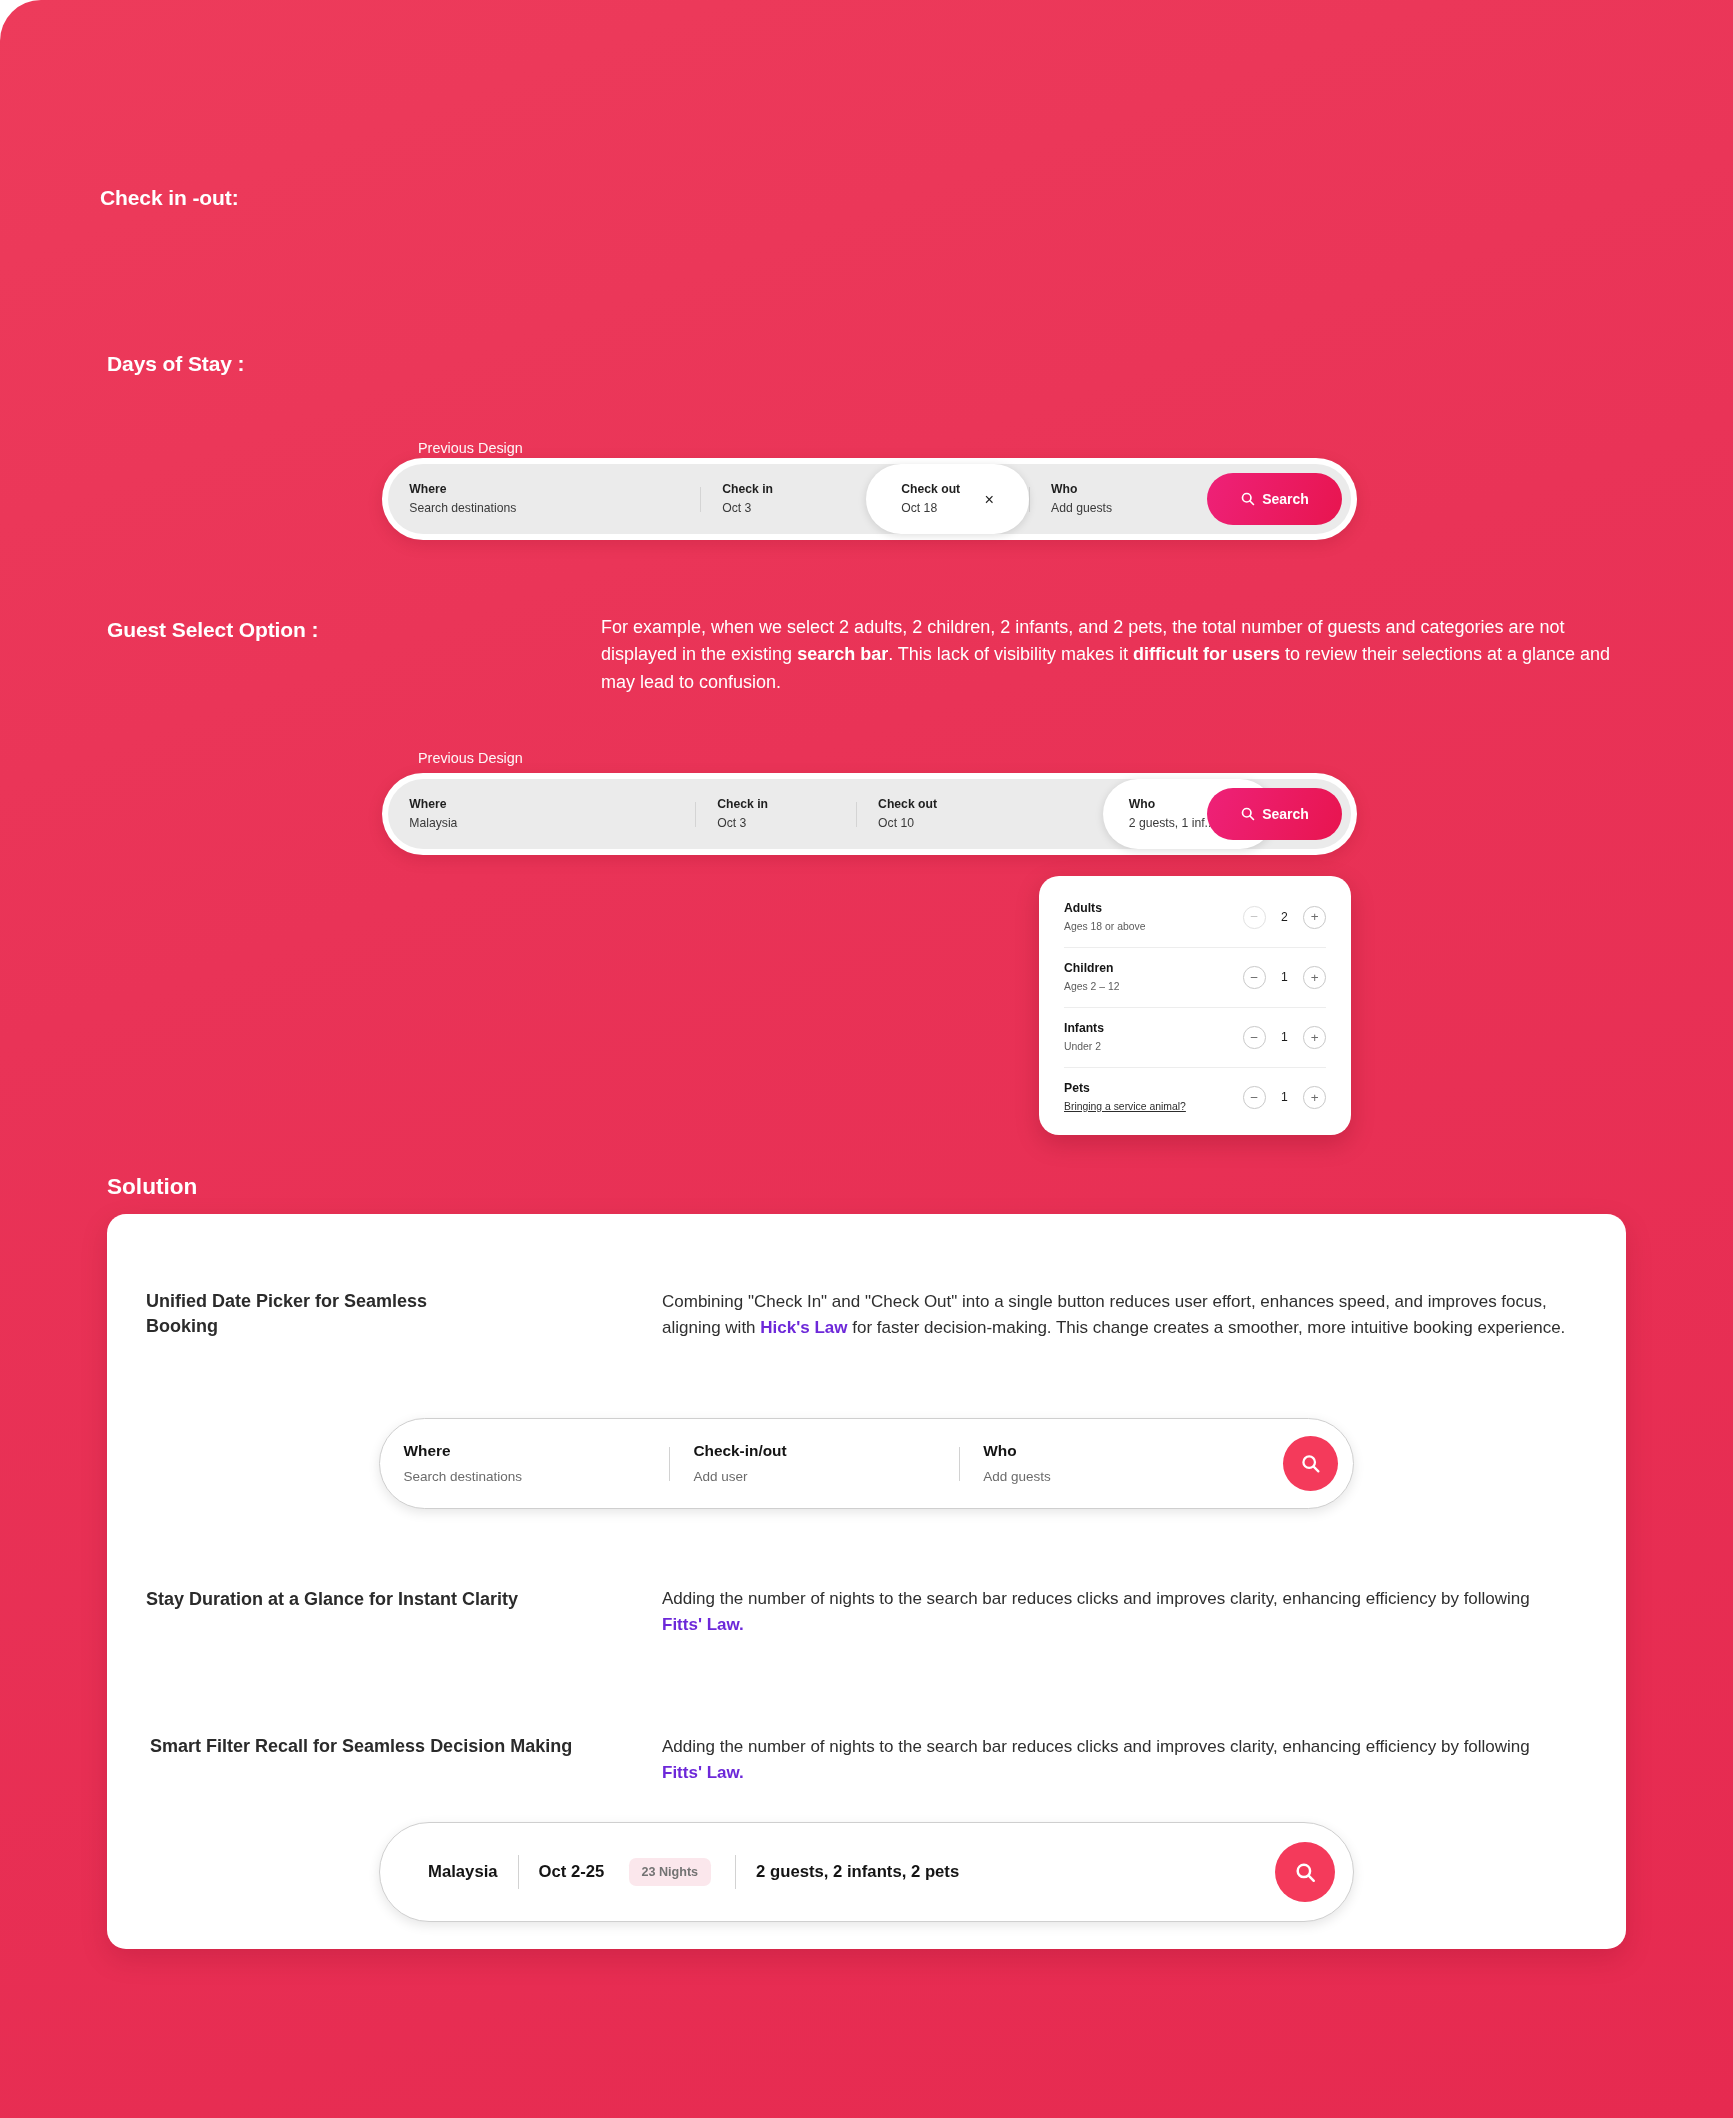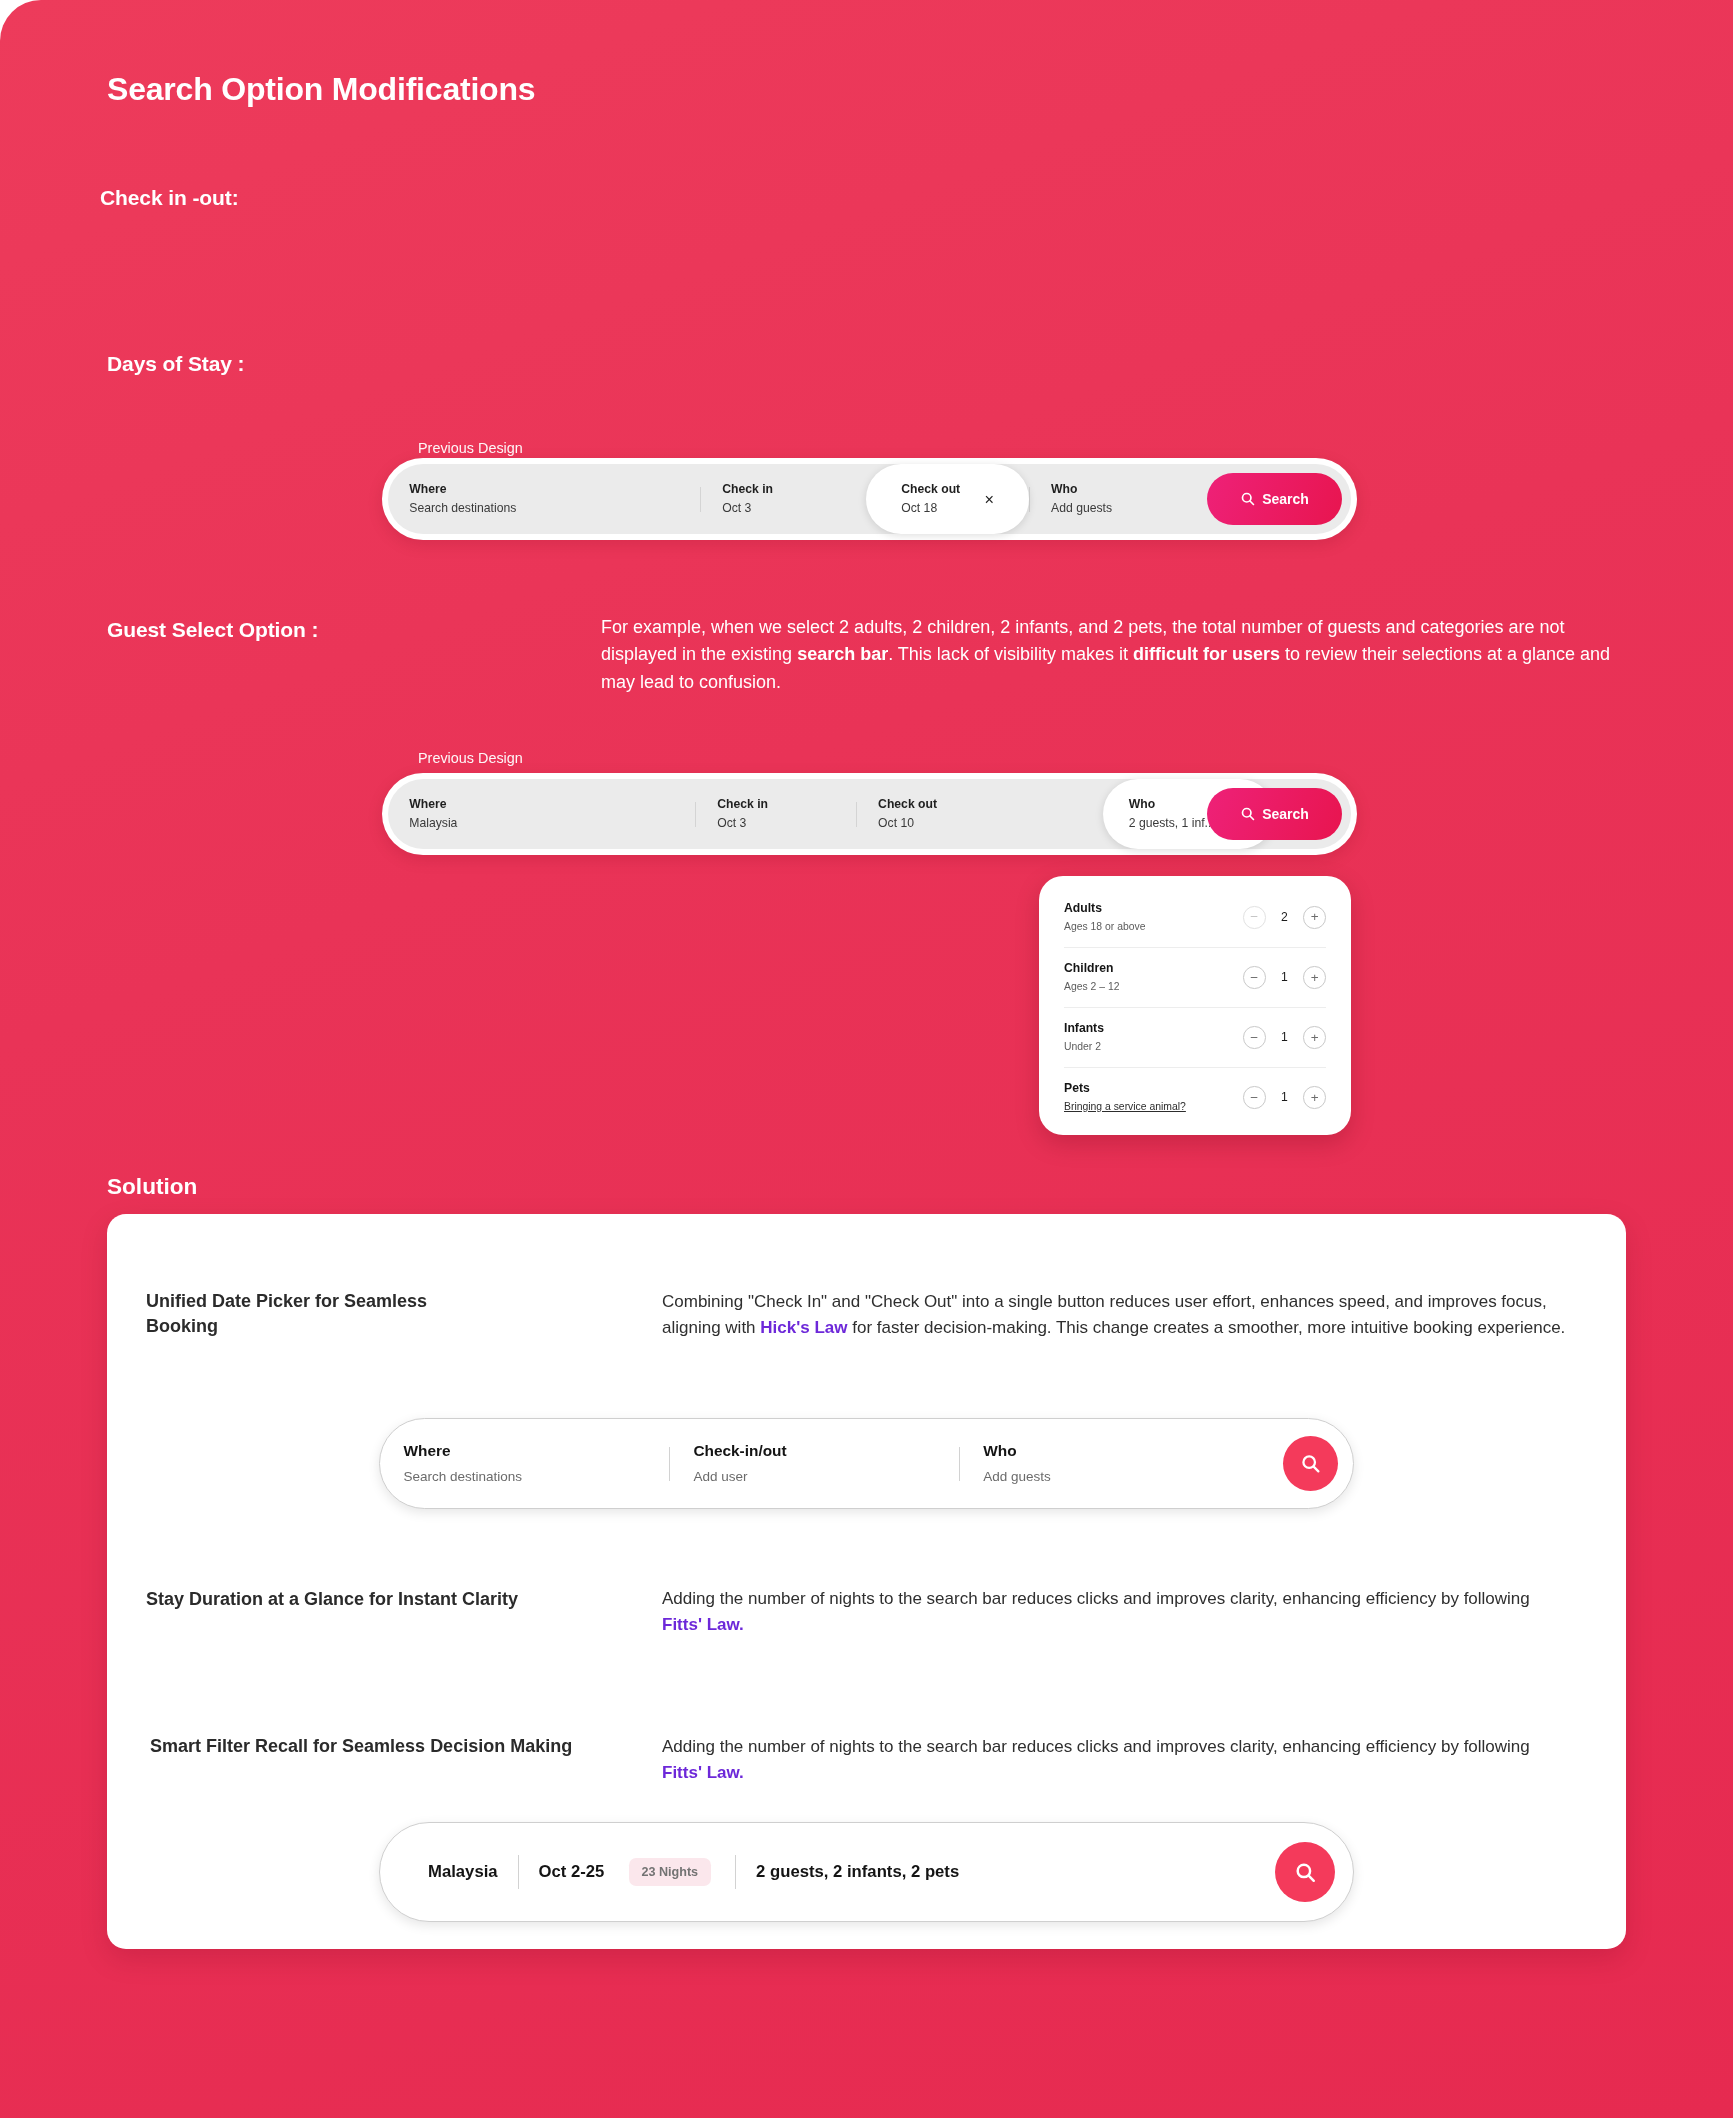--- a/index.html
+++ b/index.html
@@ -285,21 +285,20 @@
     padding: 7.2px 12.6px;
     margin: 0 4.5px;
     white-space: nowrap;
   }
 </style>
 </head>
 <body>
 
 <div id="page">
 
-  <div class="page-title">Search Option Modifications</div>
 
   <div class="sec-head" style="left:100px; top:186px;">Check in -out:</div>
 
   <div class="sec-head" style="left:107px; top:352px;">Days of Stay :</div>
 
   <div class="prev-label" style="left:418px; top:440px;">Previous Design</div>
 
   <div class="oldbar" id="oldbar1" style="left:382px; top:458px; width:975px; height:82px;">
     <div class="oldbar-inner">
 
@@ -376,21 +375,21 @@
       <div class="search-pill" style="width:135px; height:52px; margin-right:9px; margin-left:-68px; align-self:center;">
         <svg width="15.4" height="15.4" viewBox="0 0 24 24" fill="none" stroke="#fff" stroke-width="2.6" stroke-linecap="round">
           <circle cx="10.5" cy="10.5" r="6.6"></circle>
             <line x1="15.6" y1="15.6" x2="21" y2="21"></line>
         </svg>
         <span>Search</span>
       </div>
     </div>
   </div>
 
-  <div class="guest-panel" style="left:1039px; top:876px; width:312px;border-radius:24px;">
+  <div class="guest-panel" style="left:1039px; top:876px; width:312px;">
 
     <div class="guest-row">
       <div>
         <div class="guest-title">Adults</div>
         <div class="guest-sub">Ages 18 or above</div>
       </div>
       <div class="stepper">
         <div class="step-btn dim">−</div>
         <div class="step-count">2</div>
         <div class="step-btn">+</div>

